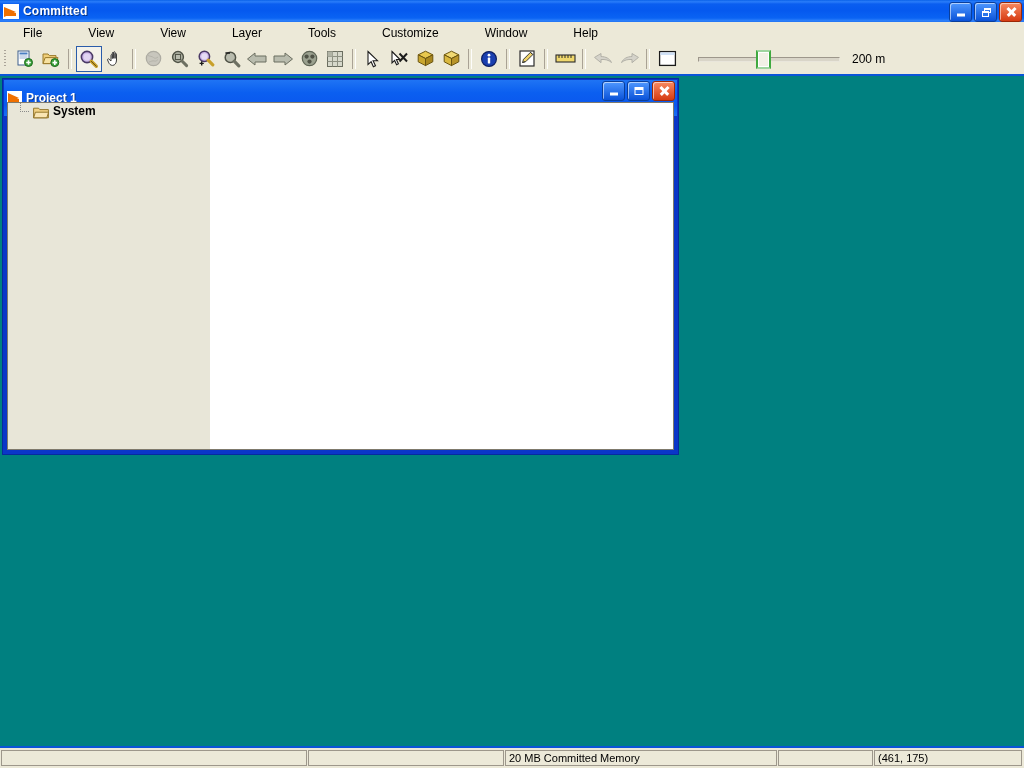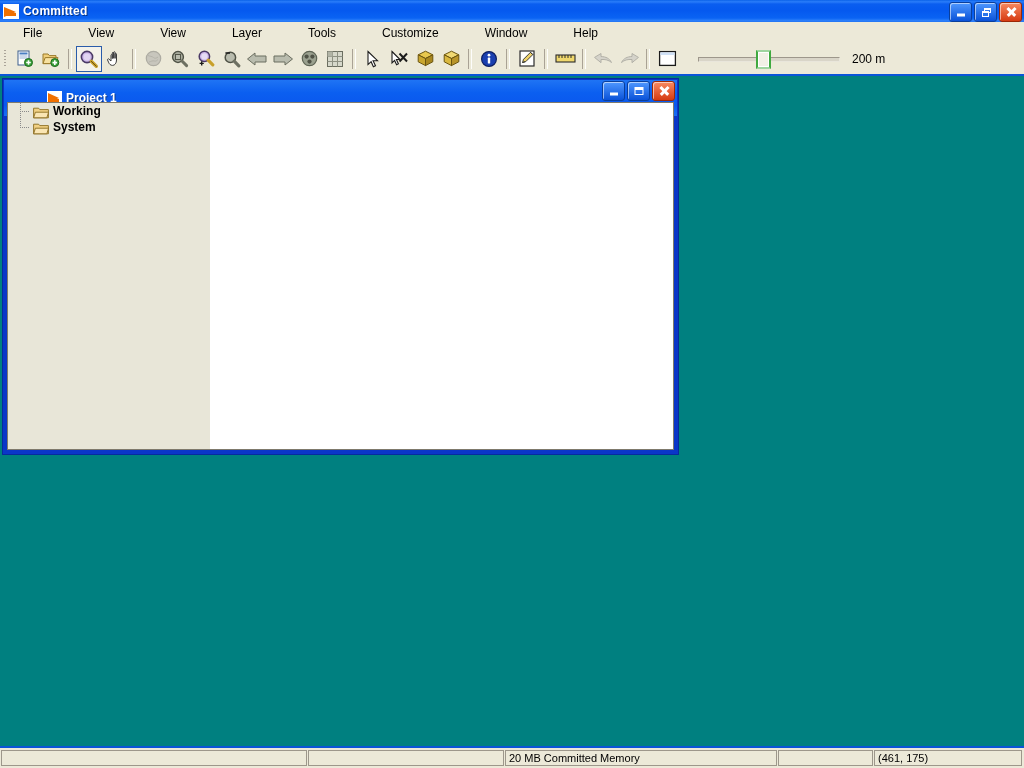--- a/index.html
+++ b/index.html
@@ -104,21 +104,21 @@
 
   
   #mdi-window {
     position:absolute; left:2px; top:78px; width:677px; height:377px;
     background:#0a36c8; border:1px solid #062a9e;
     box-sizing:border-box; padding:0;
   }
   #mdi-titlebar {
     height:36px; margin:1px 1px 0 1px;
     background: linear-gradient(to bottom,#1f74f4 0%,#0b5ff0 35%,#0a58ee 70%,#1a6ff2 100%);
-    display:flex; align-items:center; position:relative;padding-left:40px;
+    display:flex; align-items:center; position:relative;
   }
   #mdi-icon { width:15px; height:14px; margin:0 4px 0 3px; position:relative; flex:none; }
   #mdi-icon .bg { position:absolute; inset:0; background:#fff; }
   #mdi-icon .arrow {
     position:absolute; left:1px; top:2px; width:0; height:0;
     border-top:5px solid transparent; border-bottom:5px solid transparent; border-left:11px solid #f07000;
   }
   #mdi-icon .bar { position:absolute; left:1px; top:8px; width:11px; height:3px; background:#f07000; }
   #mdi-title-text { color:#fff; font-size:12px; font-weight:bold; text-shadow:1px 1px 0 rgba(0,0,0,.4); }
   #mdi-winbtns { position:absolute; right:2px; top:1px; display:flex; gap:2px; }
@@ -382,28 +382,20 @@
         <span class="gl gl-max"></span>
       </div>
       <div class="winbtn red">
         <span class="gl gl-close"></span>
       </div>
     </div>
   </div>
   <div id="mdi-body">
     <div id="layer-tree">
         <div class="tree-row">
-          <span class="tree-elbow has-down"></span>
-          <span class="folder-icon"><svg width="16" height="13" viewBox="0 0 16 13">
-  <path d="M.6 2.2h5L6.8 3.6h8.6v8.2H.6z" fill="#f2d285" stroke="#8a6c1f" stroke-width=".9"></path>
-  <path d="M.6 11.8l1.8-5.6h13.2l-1.8 5.6z" fill="#fae6b4" stroke="#8a6c1f" stroke-width=".9"></path>
-</svg></span>
-          <span class="tree-label">Working</span>
-        </div>
-        <div class="tree-row">
           <span class="tree-elbow"></span>
           <span class="folder-icon"><svg width="16" height="13" viewBox="0 0 16 13">
   <path d="M.6 2.2h5L6.8 3.6h8.6v8.2H.6z" fill="#f2d285" stroke="#8a6c1f" stroke-width=".9"></path>
   <path d="M.6 11.8l1.8-5.6h13.2l-1.8 5.6z" fill="#fae6b4" stroke="#8a6c1f" stroke-width=".9"></path>
 </svg></span>
           <span class="tree-label">System</span>
         </div>
       </div>
     <div id="tree-splitter"></div>
     <div id="map-canvas"></div>

